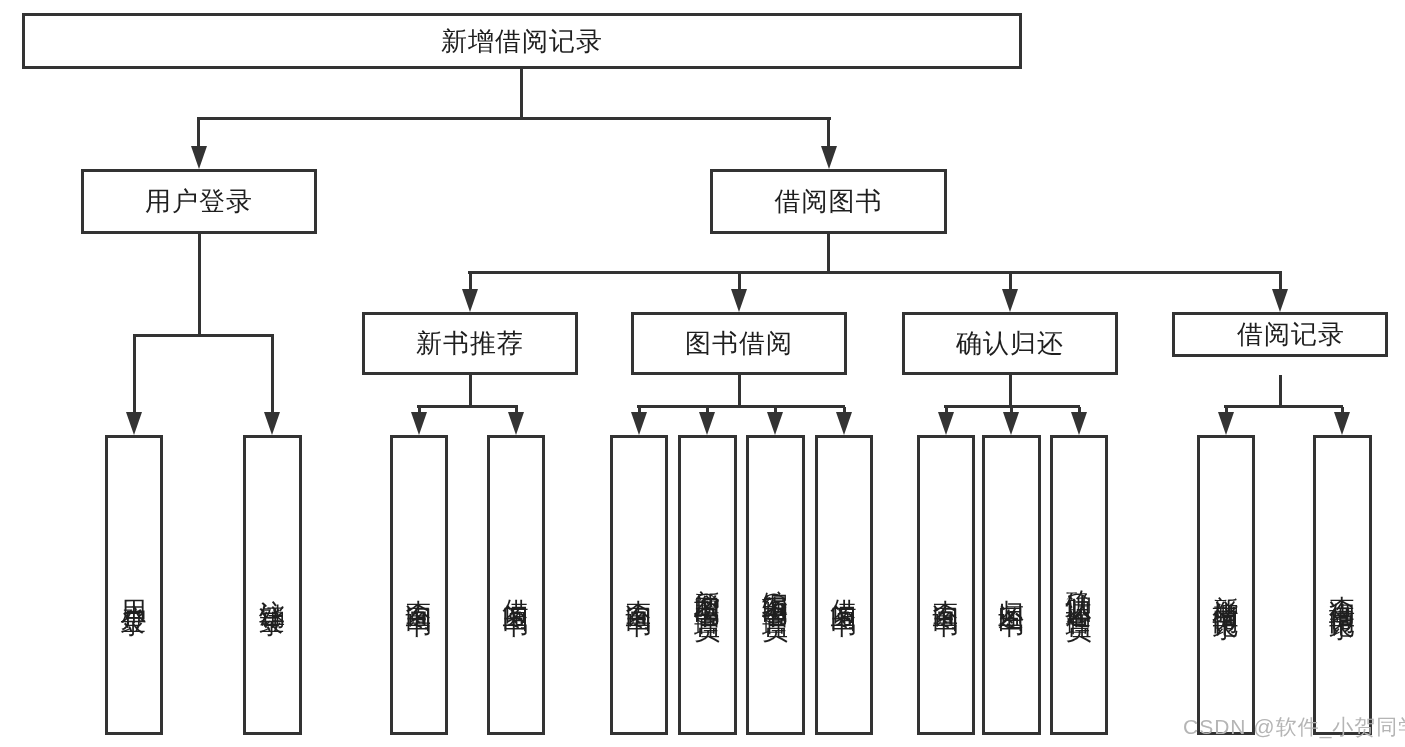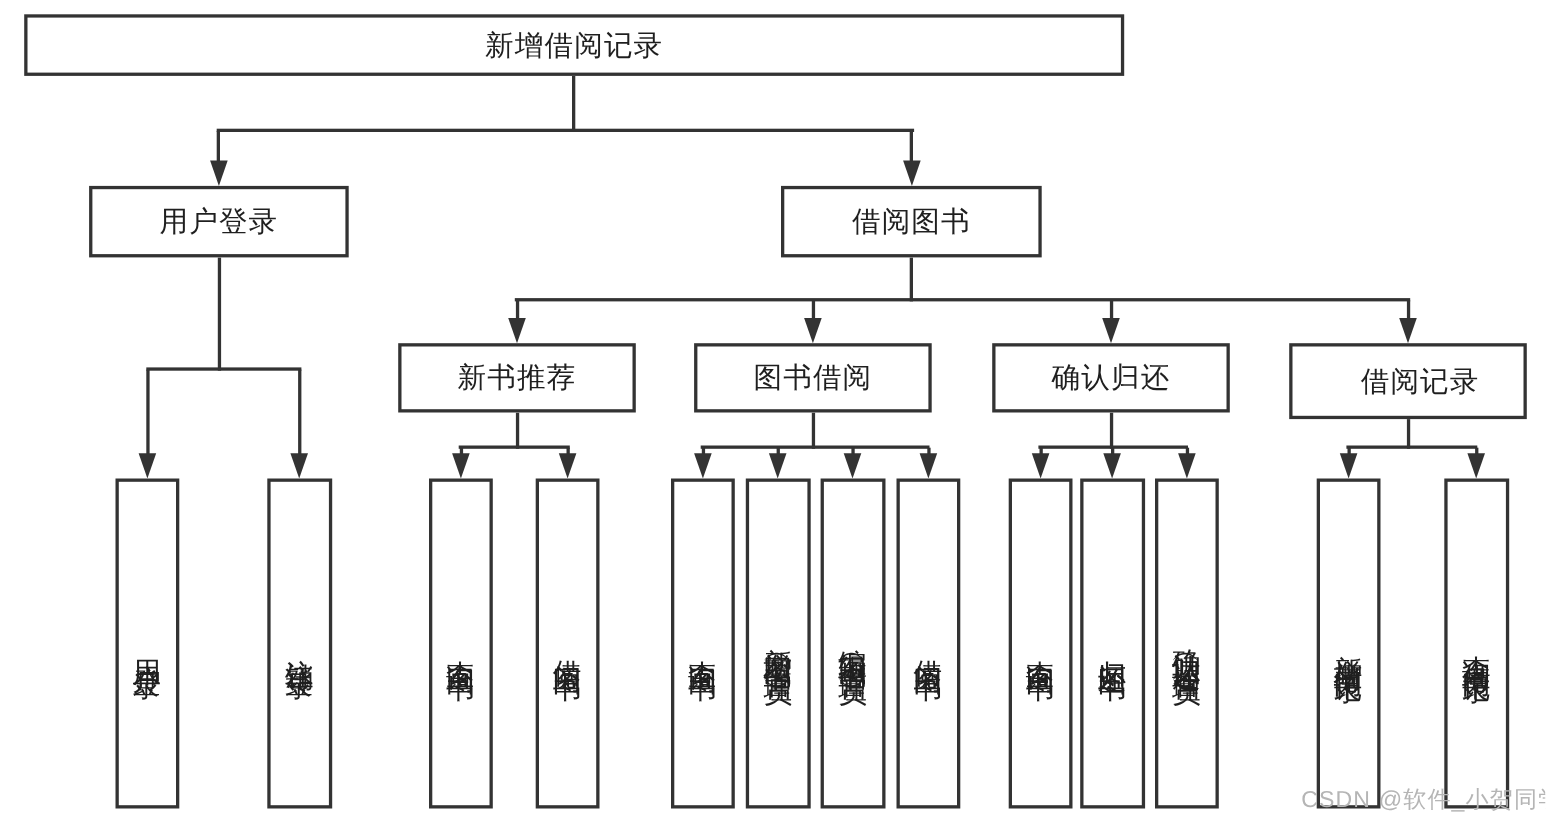--- a/index.html
+++ b/index.html
@@ -86,21 +86,21 @@
   <div class="vline" style="left:738px;  top:273px; height:18px;"></div>
   <div class="arr" style="left:731px;  top:289px;"></div>
   <div class="vline" style="left:1009px; top:273px; height:18px;"></div>
   <div class="arr" style="left:1002px; top:289px;"></div>
   <div class="vline" style="left:1279px; top:273px; height:18px;"></div>
   <div class="arr" style="left:1272px; top:289px;"></div>
 
   <div class="box" style="left:362px;  top:312px; width:216px; height:63px;">新书推荐</div>
   <div class="box" style="left:631px;  top:312px; width:216px; height:63px;">图书借阅</div>
   <div class="box" style="left:902px;  top:312px; width:216px; height:63px;">确认归还</div>
-  <div class="box" style="left:1172px; top:312px; width:216px; height:69px;padding-left:22px;">借阅记录</div>
+  <div class="box" style="left:1172px; top:312px; width:216px; height:45px;padding-left:22px;">借阅记录</div>
 
   <div class="vline" style="left:469px; top:375px; height:33px;"></div>
   <div class="hline" style="left:417px; top:405px; width:101px;"></div>
   <div class="vline" style="left:418px; top:407px; height:8px;"></div>
   <div class="arr" style="left:411px; top:412px;"></div>
   <div class="vline" style="left:515px; top:407px; height:8px;"></div>
   <div class="arr" style="left:508px; top:412px;"></div>
 
   <div class="vline" style="left:738px; top:375px; height:33px;"></div>
   <div class="hline" style="left:637px; top:405px; width:208px;"></div>

